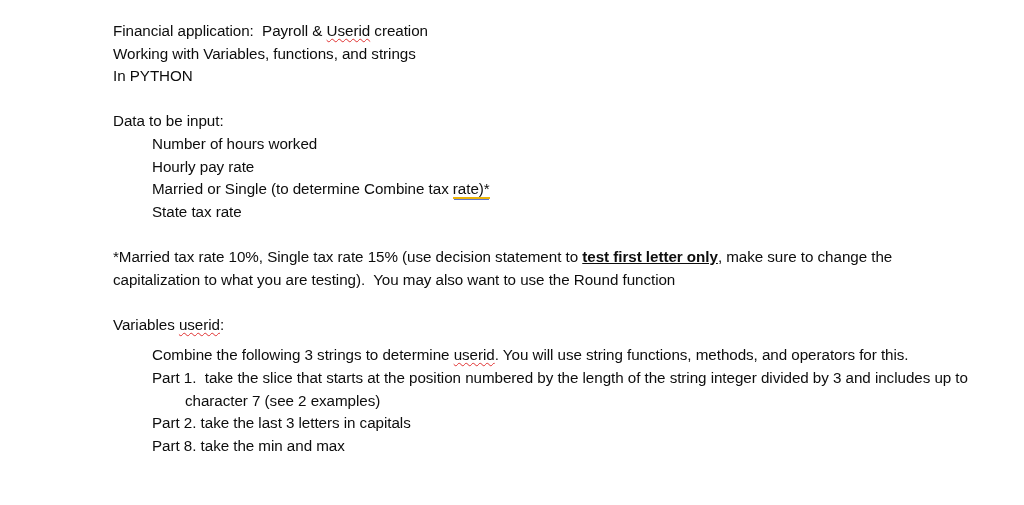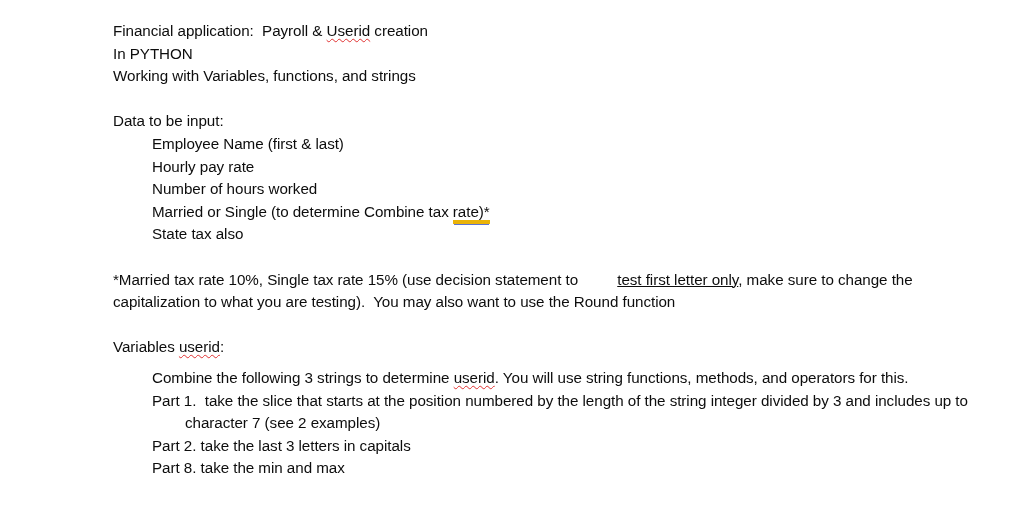--- a/index.html
+++ b/index.html
@@ -50,69 +50,68 @@
   .part-hanging {
     margin-left: 72px;
     text-indent: -33px;
     max-width: 905px;
   }
 
   .para-wide { max-width: 833px; }
 
   
   .b { font-weight: normal; }
-  .bu { font-weight: normal; text-decoration: underline; margin-left: 35px; }
+  .bu { font-weight: bold; text-decoration: underline; }
 
   
   .spell {
     text-decoration: underline;
     text-decoration-style: wavy;
     text-decoration-color: #e03131;
     text-decoration-thickness: 1px;
     text-underline-offset: 2px;
   }
 
   
   .grammar {
     position: relative;
-    border-bottom: 4px solid #eab308;
+    border-bottom: 2px solid #eab308;
     box-shadow: 0 2px 0 -1px #5d74d0;
     padding-bottom: 0px;
   }
 
   
   .gap-sm { height: 22.6px; }
 </style>
 </head>
 <body>
 
 <div id="doc-page">
 
   <div>
     <p class="doc-line indent-0"><span>Financial application:  Payroll &amp; </span><span class="spell">Userid</span><span> creation</span></p>
 
+    <p class="doc-line indent-0">Working with Variables, functions, and strings</p>
+
     <p class="doc-line indent-0">In PYTHON</p>
-
-    <p class="doc-line indent-0">Working with Variables, functions, and strings</p>
   </div>
 
   <div class="gap-sm"></div>
 
   <div>
     <p class="doc-line indent-0 b">Data to be input:</p>
 
-    <p class="doc-line indent-1">Employee Name (first &amp; last)</p>
+
+    <p class="doc-line indent-1">Number of hours worked</p>
 
     <p class="doc-line indent-1">Hourly pay rate</p>
 
-    <p class="doc-line indent-1">Number of hours worked</p>
-
     <p class="doc-line indent-1"><span>Married or Single (to determine Combine tax </span><span class="grammar">rate)*</span></p>
 
-    <p class="doc-line indent-1">State tax also</p>
+    <p class="doc-line indent-1">State tax rate</p>
   </div>
 
   <div class="gap-sm"></div>
 
   <p class="doc-para indent-0 para-wide"><span>*Married tax rate 10%, Single tax rate 15% (use decision statement to </span><span class="bu">test first letter only</span><span>, make sure to change the capitalization to what you are testing).  You may also want to use the Round function</span></p>
 
   <div class="gap-sm"></div>
 
   <div>
     <p class="doc-line indent-0 b"><span>Variables </span><span class="spell">userid</span><span>:</span></p>

